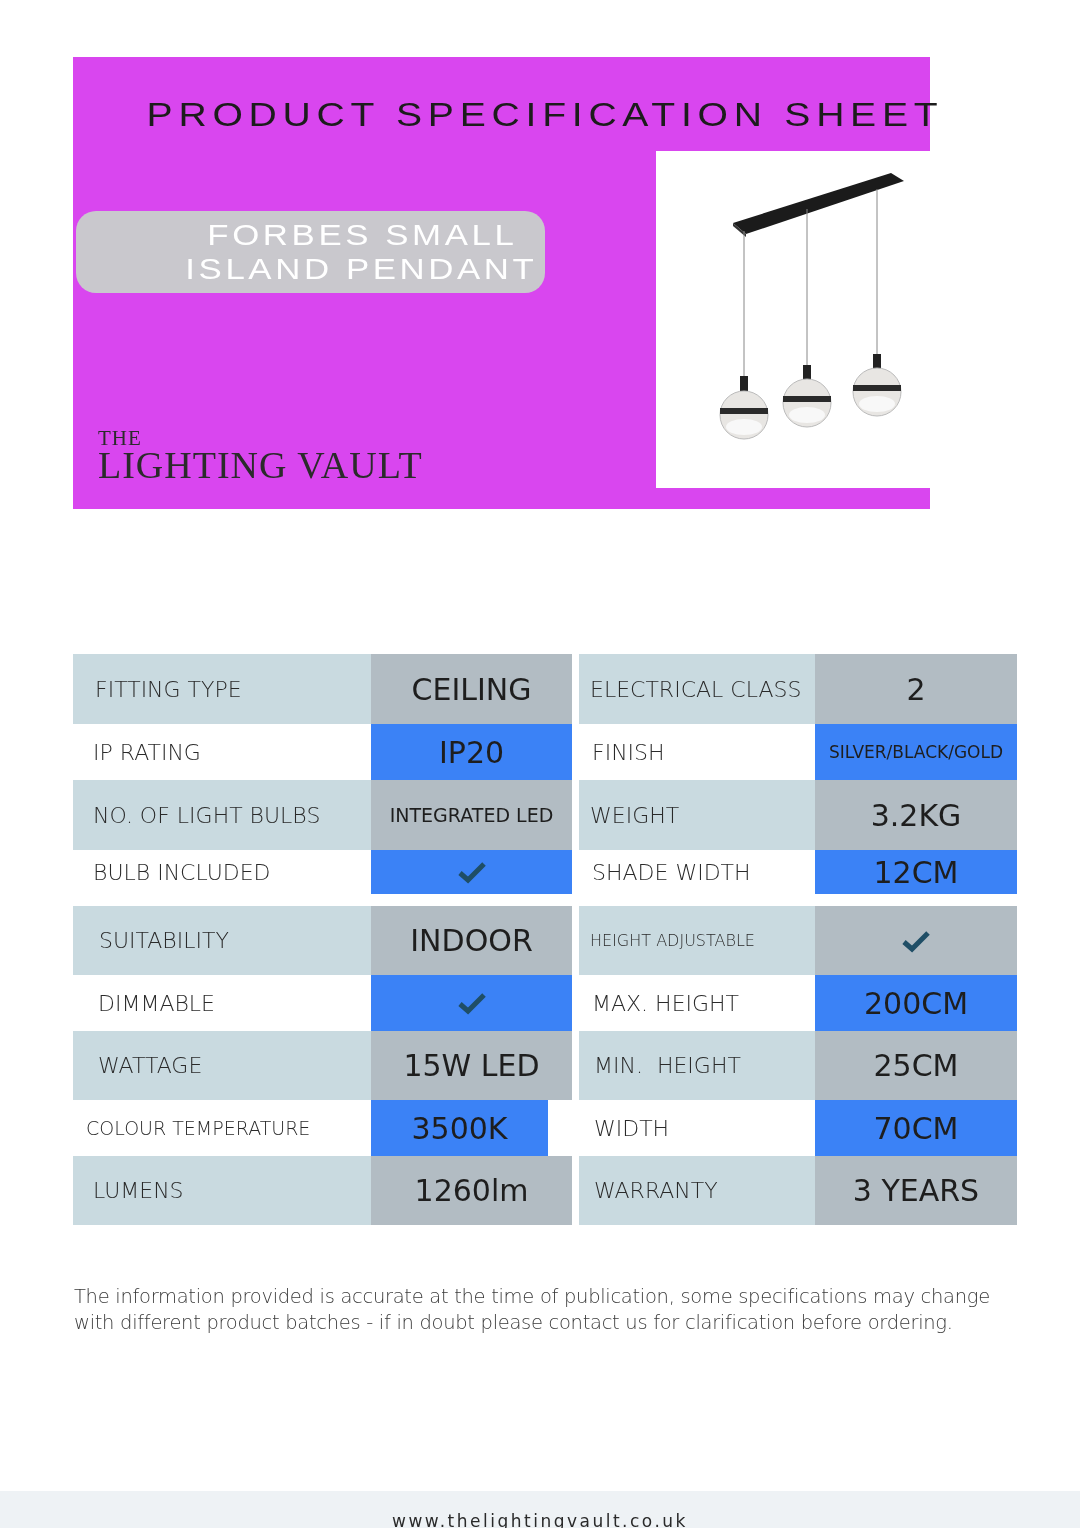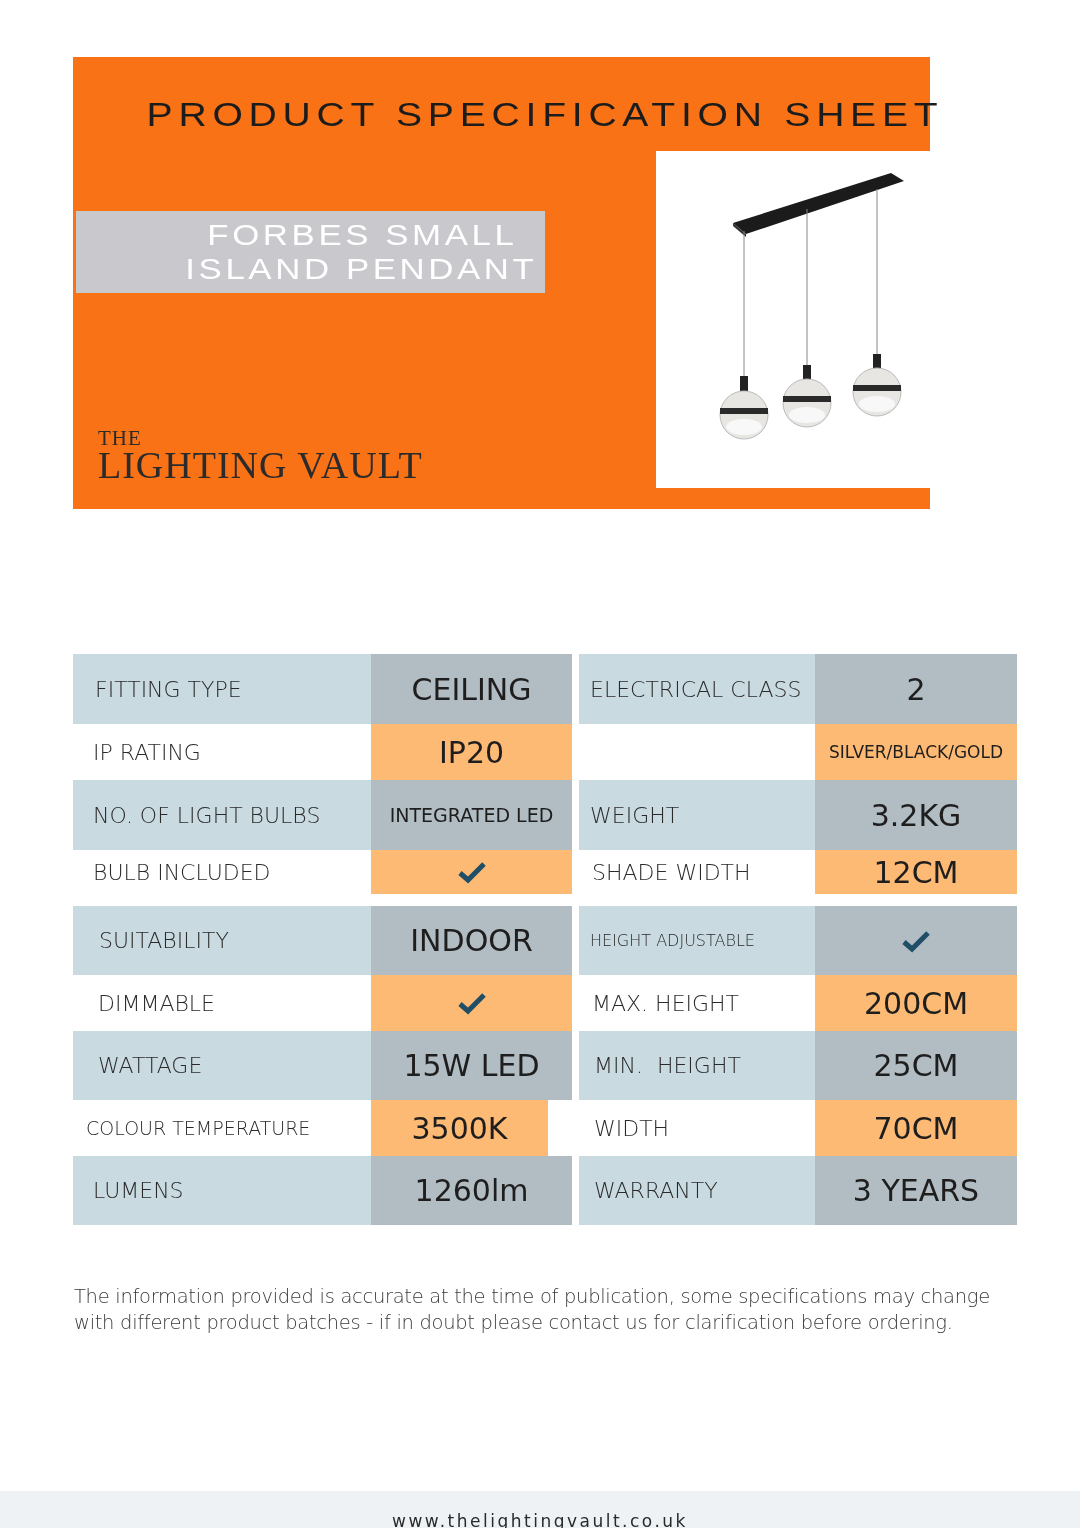--- a/index.html
+++ b/index.html
@@ -1,43 +1,43 @@
 <!DOCTYPE html>
 <html><head>
 <meta charset="utf-8">
 <style>
   html, body { margin:0; padding:0; }
   body { width:1080px; height:1528px; background:#ffffff; position:relative; overflow:hidden;
          font-family:"Liberation Sans", sans-serif; color:#222; }
-  .header-panel { position:absolute; left:73px; top:57px; width:857px; height:452px; background:#f97316; }
+  .header-panel { position:absolute; left:73px; top:57px; width:857px; height:452px; background:#d946ef; }
   .sheet-title { position:absolute; left:0; top:38px; width:944px; text-align:center;
                  font-family:"Liberation Sans", sans-serif; font-size:34px; letter-spacing:5px;
                  color:#1c1c1c; font-weight:normal; transform:scaleX(1.15); transform-origin:center; }
-  .name-box { position:absolute; left:3px; top:154px; width:469px; height:82px; background:#C9C8CD; }
+  .name-box { position:absolute; left:3px; top:154px; width:469px; height:82px; background:#C9C8CD;border-radius:20px; }
   .name-line { position:absolute; right:8px; color:#ffffff; font-size:29px; letter-spacing:3px;
                font-family:"Liberation Sans", sans-serif; transform:scaleX(1.2); transform-origin:right; white-space:nowrap; }
   .name-line.l1 { top:8px; right:28px; }
   .name-line.l2 { top:42px; }
   .logo { position:absolute; left:25px; top:370px; color:#2b2b2b; font-family:"Liberation Serif", serif; }
   .logo .the { font-size:21px; letter-spacing:1px; display:block; line-height:22px; }
   .logo .brand { font-size:38px; letter-spacing:1px; display:block; line-height:32px; }
   .product-box { position:absolute; left:583px; top:94px; width:338px; height:337px; background:#ffffff; }
   .product-box svg { position:absolute; left:0; top:0; }
 
   .spec-table { position:absolute; left:73px; top:654px; width:944px; }
   .spec-row { position:absolute; left:0; width:944px; }
   .cell { position:absolute; top:0; height:100%; display:flex; align-items:center; box-sizing:border-box; }
   .lbl { font-family:"DejaVu Sans", sans-serif; font-size:22px; color:#2a2a2a; font-weight:200; letter-spacing:0; }
   .val { justify-content:center; font-family:"DejaVu Sans", sans-serif; font-size:30px; color:#1e1e1e; }
   .val.small { font-size:19px; }
   .val.xsmall { font-size:17px; }
   .row-dark .lbl-cell { background:#C9DAE0; }
   .row-dark .val-cell { background:#B2BCC3; }
   .row-light .lbl-cell { background:#ffffff; }
-  .row-light .val-cell { background:#fdba74; }
+  .row-light .val-cell { background:#3b82f6; }
   .check { width:30px; height:24px; }
 
   .disclaimer { position:absolute; left:74px; top:1284px; width:920px; font-family:"DejaVu Sans", sans-serif;
                 font-size:19.5px; line-height:26px; color:#3a3a3a; font-weight:200; letter-spacing:-0.3px; }
   .footer { position:absolute; left:0; top:1458px; width:1080px; height:70px; background:#EEF2F5;margin-top:33px; }
   .footer-url { position:absolute; left:0; top:20px; width:1080px; text-align:center; font-family:"DejaVu Sans", sans-serif;
                 font-size:17px; letter-spacing:2.5px; color:#2a2a2a; }
 </style>
 </head>
 <body>
@@ -97,20 +97,23 @@
       </div>
   </div>
 
   <div class="spec-row row-light" style="top:70px;height:56px">
     <div class="cell lbl-cell" style="left:0;width:298px;padding-left:20px">
         <span class="lbl">IP RATING</span>
       </div>
     <div class="cell val-cell val" style="left:298px;width:201px">
         <span>IP20</span>
       </div>
+    <div class="cell lbl-cell" style="left:506px;width:236px;padding-left:13px">
+        <span class="lbl">FINISH</span>
+      </div>
     <div class="cell val-cell val xsmall" style="left:742px;width:202px">
         <span>SILVER/BLACK/GOLD</span>
       </div>
   </div>
 
   <div class="spec-row row-dark" style="top:126px;height:70px">
     <div class="cell lbl-cell" style="left:0;width:298px;padding-left:20px">
         <span class="lbl">NO. OF LIGHT BULBS</span>
       </div>
     <div class="cell val-cell val small" style="left:298px;width:201px">

